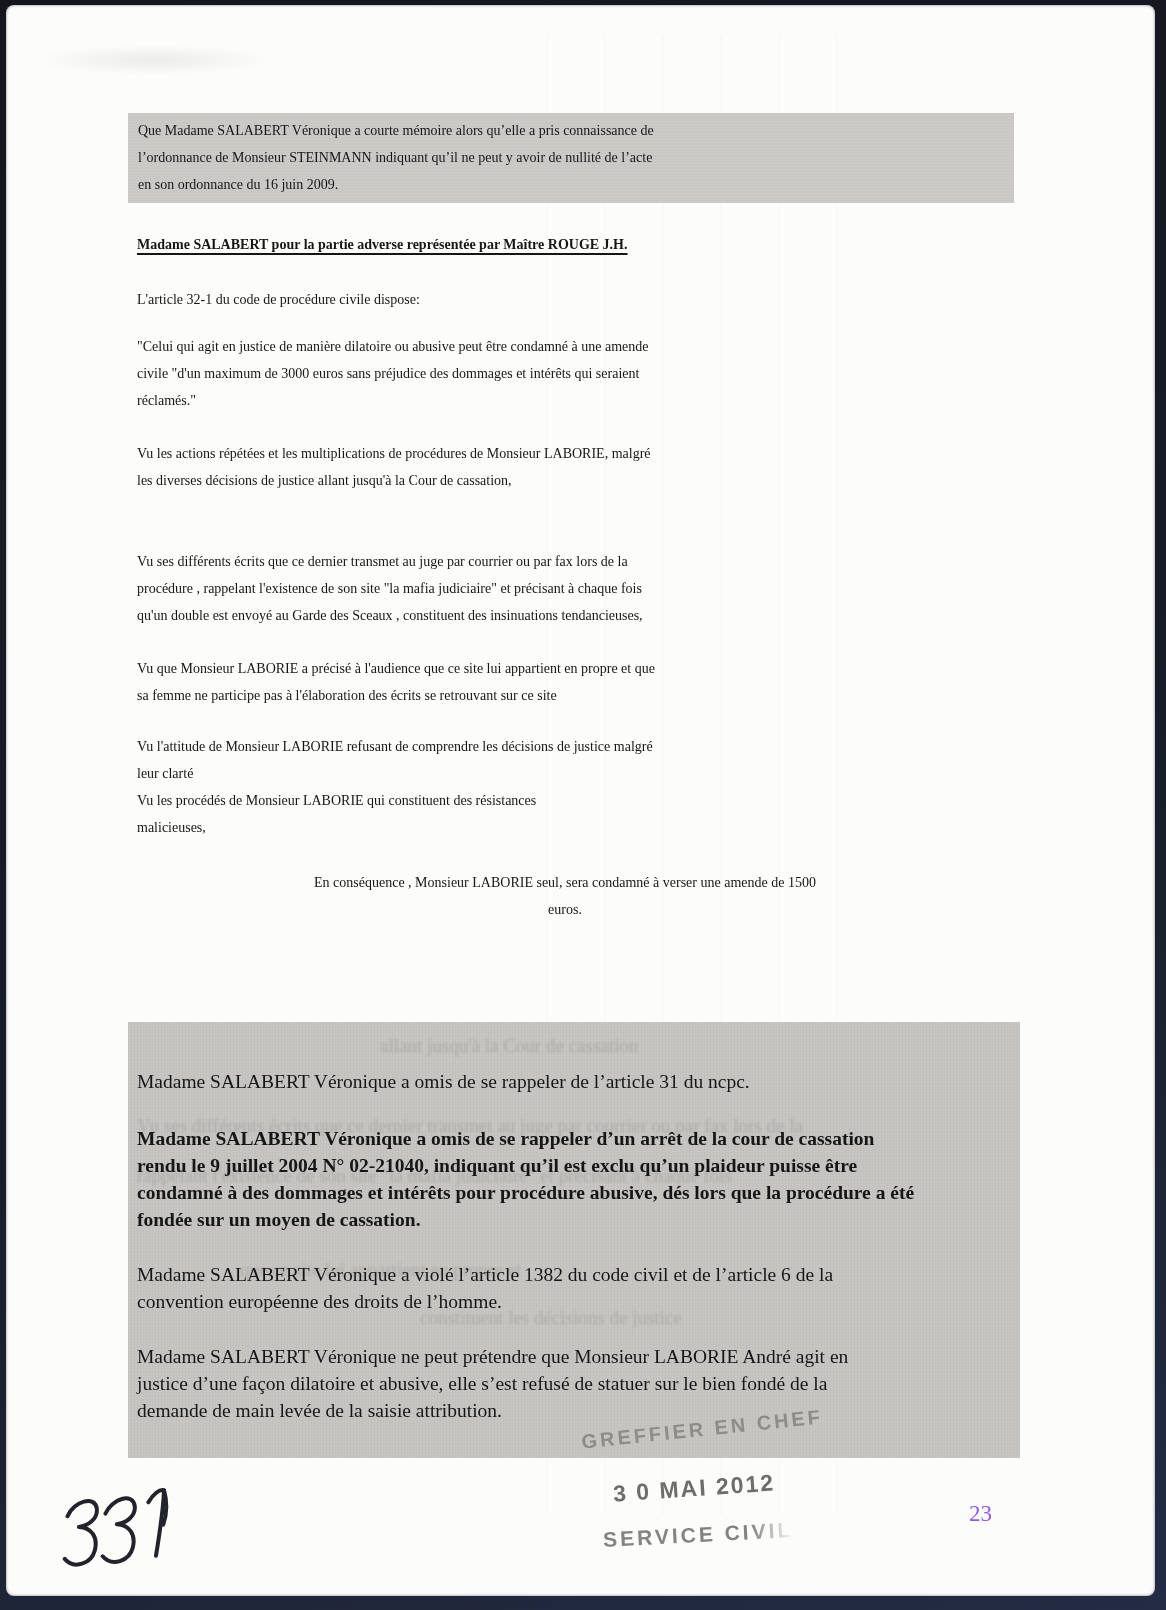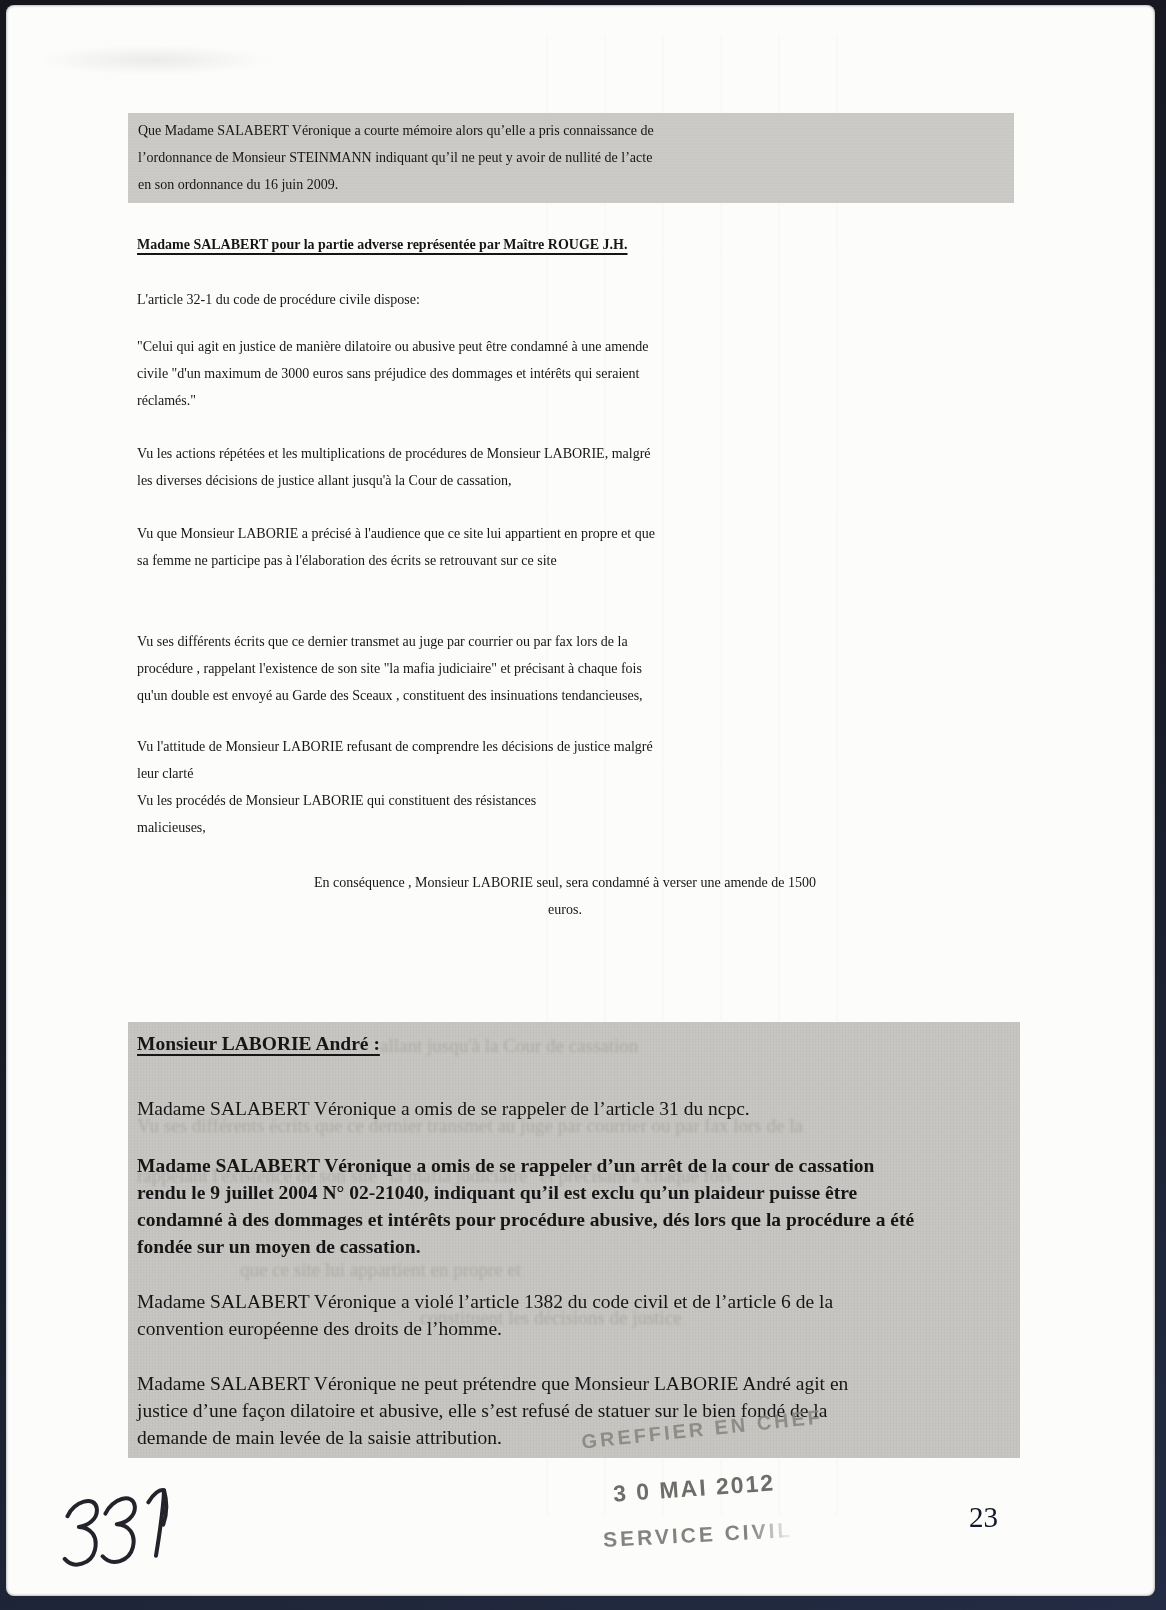--- a/index.html
+++ b/index.html
@@ -122,21 +122,21 @@
     left: 597px; top: 1518px;
     transform: rotate(-3deg);
     font-size: 21px; font-weight: bold; letter-spacing: 3px;
     color: #6f6f6a; opacity: .85;
     -webkit-mask-image: linear-gradient(90deg, #000 78%, rgba(0,0,0,.15) 97%);
             mask-image: linear-gradient(90deg, #000 78%, rgba(0,0,0,.15) 97%);
   }
   .page-number {
     position: absolute;
     left: 963px; top: 1496px;
-    font-size: 29px; color: #0f172a; text-align: right;
+    font-size: 23px; color: #8b5cf6; text-align: right;
   }
   .handwriting {
     position: absolute;
     left: 42px; top: 1478px;
     transform: rotate(-7deg);
   }
   .handwriting svg { display: block; }
 </style>
 </head>
 <body>
@@ -156,46 +156,45 @@
 
       <div class="para p-article">L'article 32-1 du code de procédure civile dispose:</div>
 
       <div class="para p-quote">"Celui qui agit en justice de manière dilatoire ou abusive peut être condamné à une amende
 civile "d'un maximum de 3000 euros sans préjudice des dommages et intérêts qui seraient
 réclamés."</div>
 
       <div class="para p-actions">Vu les actions répétées et les multiplications de procédures de Monsieur LABORIE, malgré
 les diverses décisions de justice allant jusqu'à la Cour de cassation,</div>
 
-      <div class="para p-precise">Vu que Monsieur LABORIE a précisé à l'audience que ce site lui appartient en propre et que
-sa femme ne participe pas à l'élaboration des écrits se retrouvant sur ce site</div>
-
       <div class="para p-ecrits">Vu ses différents écrits que ce dernier transmet au juge par courrier ou par fax lors de la
 procédure , rappelant l'existence de son site "la mafia judiciaire" et précisant à chaque fois
 qu'un double est envoyé au Garde des Sceaux , constituent des insinuations tendancieuses,</div>
+
+      <div class="para p-precise">Vu que Monsieur LABORIE a précisé à l'audience que ce site lui appartient en propre et que
+sa femme ne participe pas à l'élaboration des écrits se retrouvant sur ce site</div>
 
       <div class="para p-attitude">Vu l'attitude de Monsieur LABORIE refusant de comprendre les décisions de justice malgré
 leur clarté</div>
 
       <div class="para p-procedes">Vu les procédés de Monsieur LABORIE qui constituent des résistances
 malicieuses,</div>
 
       <div class="para p-consequence">En conséquence , Monsieur LABORIE seul, sera condamné à verser une amende de 1500
 euros.</div>
     </div>
 
     <div class="grey-band">
       <span class="ghost ghost-0">allant jusqu'à la Cour de cassation</span>
       <span class="ghost ghost-1">Vu ses différents écrits que ce dernier transmet au juge par courrier ou par fax lors de la</span>
       <span class="ghost ghost-2">rappelant l'existence de son site "la mafia judiciaire" et précisant à chaque fois</span>
       <span class="ghost ghost-3">que ce site lui appartient en propre et</span>
       <span class="ghost ghost-4">constituent les décisions de justice</span>
 
       <div class="band-inner">
-        <div class="heading">Monsieur LABORIE André :</div>
 
         <div class="para p-omis1">Madame SALABERT Véronique a omis de se rappeler de l’article 31 du ncpc.</div>
 
         <div class="para p-omis2">Madame SALABERT Véronique a omis de se rappeler d’un arrêt de la cour de cassation
 rendu le 9 juillet 2004 N° 02-21040, indiquant qu’il est exclu qu’un plaideur puisse être
 condamné à des dommages et intérêts pour procédure abusive, dés lors que la procédure a été
 fondée sur un moyen de cassation.</div>
 
         <div class="para p-viole">Madame SALABERT Véronique a violé l’article 1382 du code civil et de l’article 6 de la
 convention européenne des droits de l’homme.</div>

